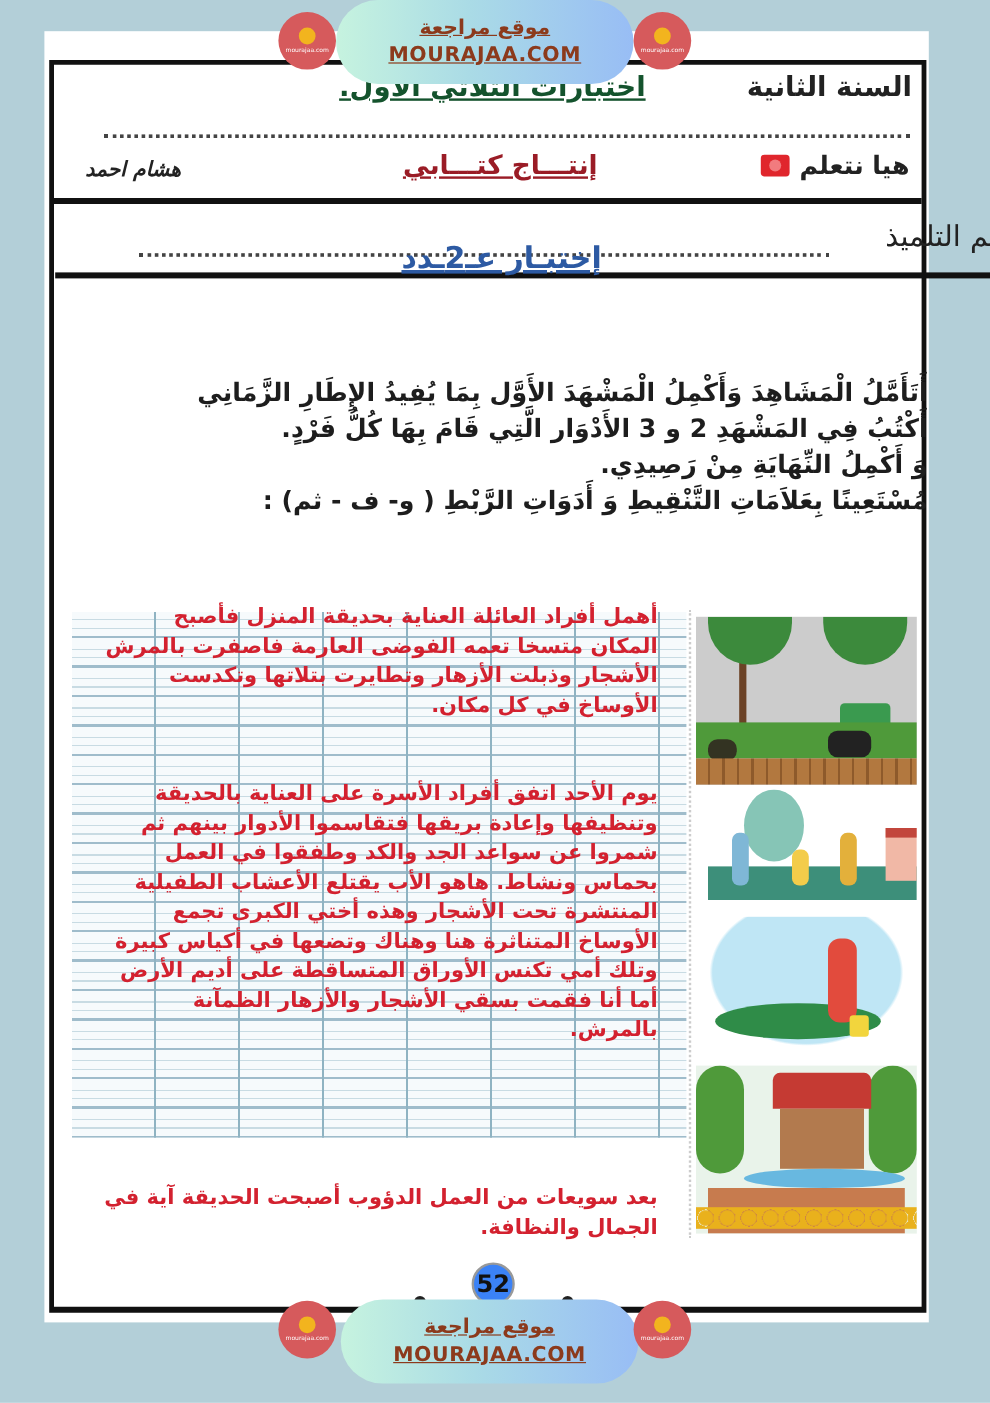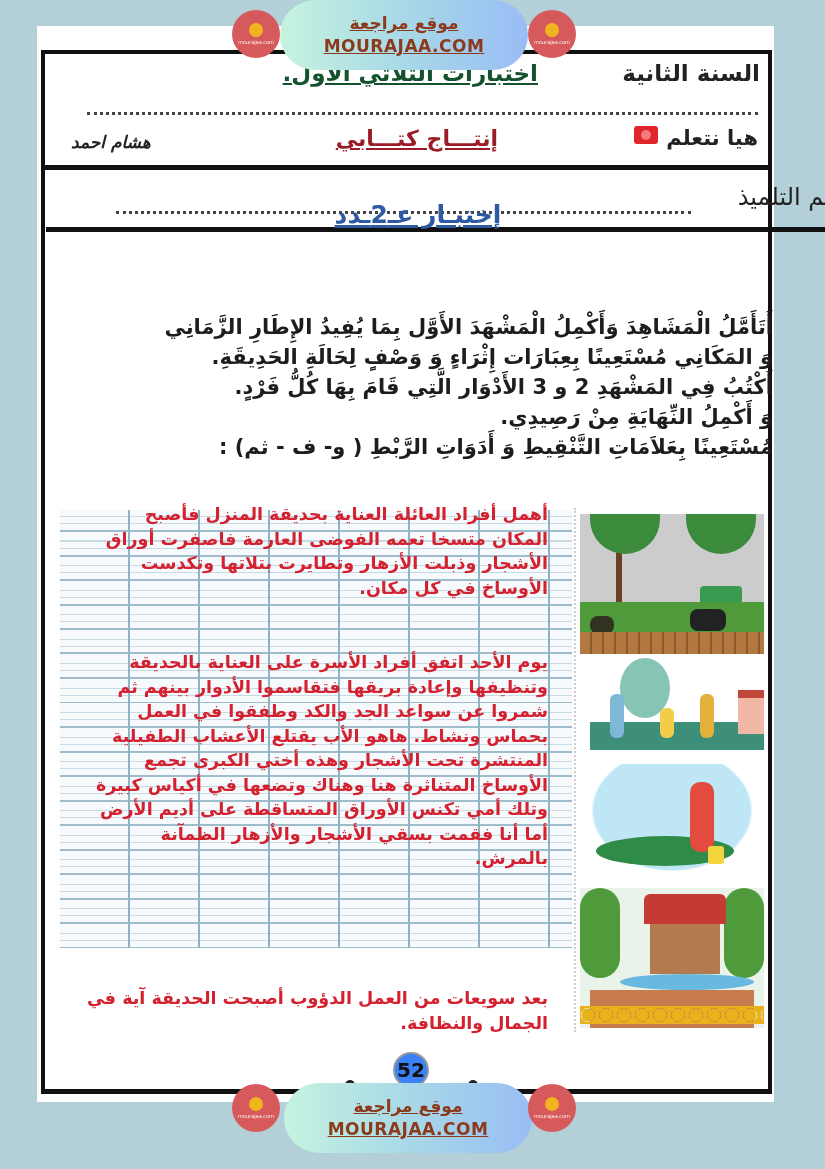--- a/index.html
+++ b/index.html
@@ -37,21 +37,21 @@
     font-size: 23px; font-weight: bold; color: #14532d;
     text-decoration: underline;
   }
   .dotline {
     position: absolute; left: 42px; right: 10px; top: 58px;
     border-top: 3px dotted #444;
   }
   .lets-learn {
     position: absolute; right: 10px; top: 72px;
     font-size: 21px; font-weight: bold; color: #222;
-    display: flex; align-items: flex-start; gap: 8px;
+    display: flex; align-items: center; gap: 8px;
   }
   .flag {
     width: 24px; height: 18px; background: #e0262c; border-radius: 3px;
     display: inline-block; position: relative;
   }
   .flag::after {
     content: ""; position: absolute; left: 7px; top: 4px;
     width: 10px; height: 10px; border-radius: 50%; background: #f27b7e;
   }
   .section-title {
@@ -188,29 +188,28 @@
     <div class="name-dots"></div>
   </div>
 </div>
 
 <div class="test-title">
   <span>إختبـار عـ2ـدد</span>
 </div>
 
 <div class="instructions" style="left:78px; right:52px; top:312px;">
   <div>أَتَأَمَّلُ الْمَشَاهِدَ وَأَكْمِلُ الْمَشْهَدَ الأَوَّل بِمَا يُفِيدُ الإِطَارِ الزَّمَانِي</div>
-  <div>وَ المَكَانِي مُسْتَعِينًا بِعِبَارَات إِثْرَاءٍ وَ وَصْفٍ لِحَالَةِ الحَدِيقَةِ.</div>
   <div>أَكْتُبُ فِي المَشْهَدِ 2 و 3 الأَدْوَار الَّتِي قَامَ بِهَا كُلُّ فَرْدٍ.</div>
   <div>وَ أَكْمِلُ النِّهَايَةِ مِنْ رَصِيدِي.</div>
   <div>مُسْتَعِينًا بِعَلاَمَاتِ التَّنْقِيطِ وَ أَدَوَاتِ الرَّبْطِ ( و- ف - ثم) :</div>
 </div>
 
 <div class="notebook" style="left:60px; top:510px; width:512px; height:438px;"></div>
 
-<div class="story p1" style="top:502px; left:86px; width:462px;">أهمل أفراد العائلة العناية بحديقة المنزل فأصبح المكان متسخا تعمه الفوضى العارمة فاصفرت أوراق الأشجار وذبلت الأزهار وتطايرت بتلاتها وتكدست الأوساخ في كل مكان.</div>
+<div class="story p1" style="top:502px; left:86px; width:462px;">أهمل أفراد العائلة العناية بحديقة المنزل فأصبح المكان متسخا تعمه الفوضى العارمة فاصفرت بالمرش الأشجار وذبلت الأزهار وتطايرت بتلاتها وتكدست الأوساخ في كل مكان.</div>
 <div class="story p2" style="top:650px; left:86px; width:462px;">يوم الأحد اتفق أفراد الأسرة على العناية بالحديقة وتنظيفها وإعادة بريقها فتقاسموا الأدوار بينهم ثم شمروا عن سواعد الجد والكد وطفقوا في العمل بحماس ونشاط. هاهو الأب يقتلع الأعشاب الطفيلية المنتشرة تحت الأشجار وهذه أختي الكبرى تجمع الأوساخ المتناثرة هنا وهناك وتضعها في أكياس كبيرة وتلك أمي تكنس الأوراق المتساقطة على أديم الأرض أما أنا فقمت بسقي الأشجار والأزهار الظمآنة بالمرش.</div>
 <div class="story p3" style="top:986px; left:86px; width:462px;">بعد سويعات من العمل الدؤوب أصبحت الحديقة آية في الجمال والنظافة.</div>
 
 <div class="pictures" style="left:574px; top:508px;">
   <div class="scene s1">
     <div class="trunk1"></div>
       <div class="tree1"></div>
       <div class="tree2"></div>
     <div class="bin"></div>
     <div class="grass"></div>

